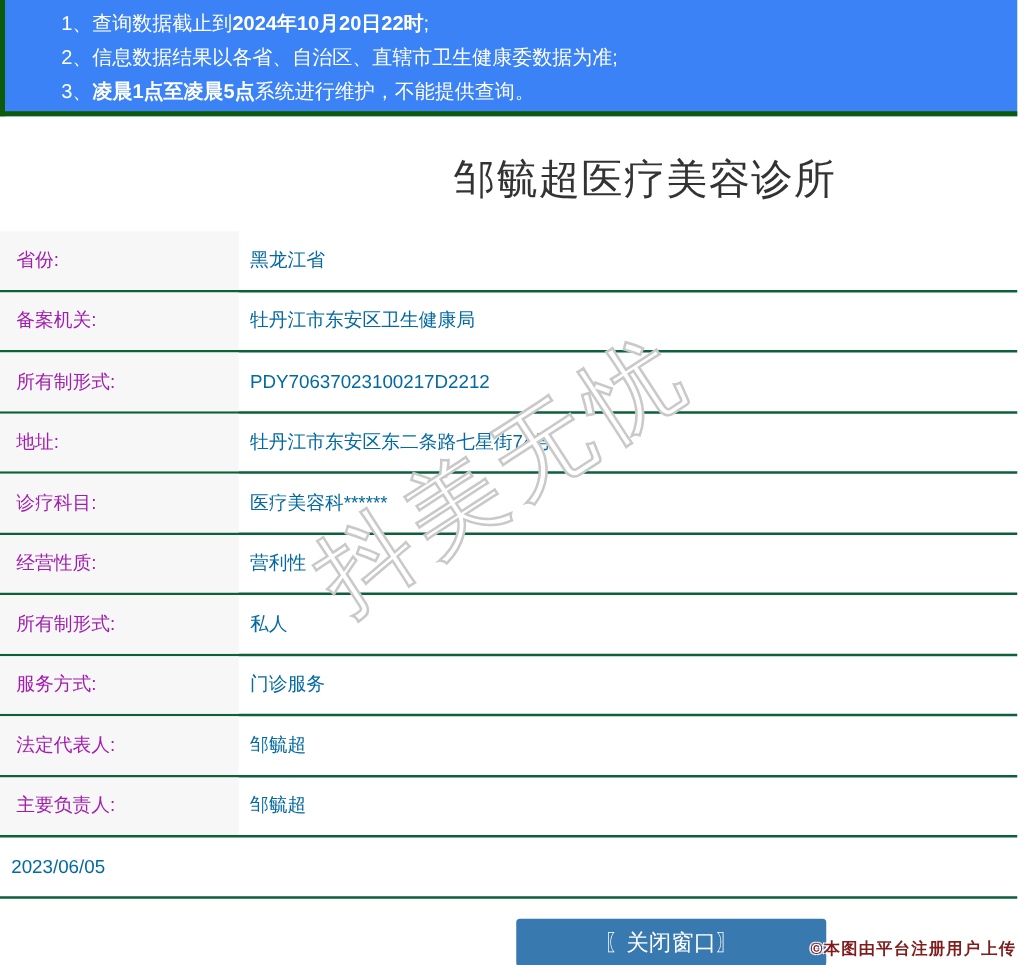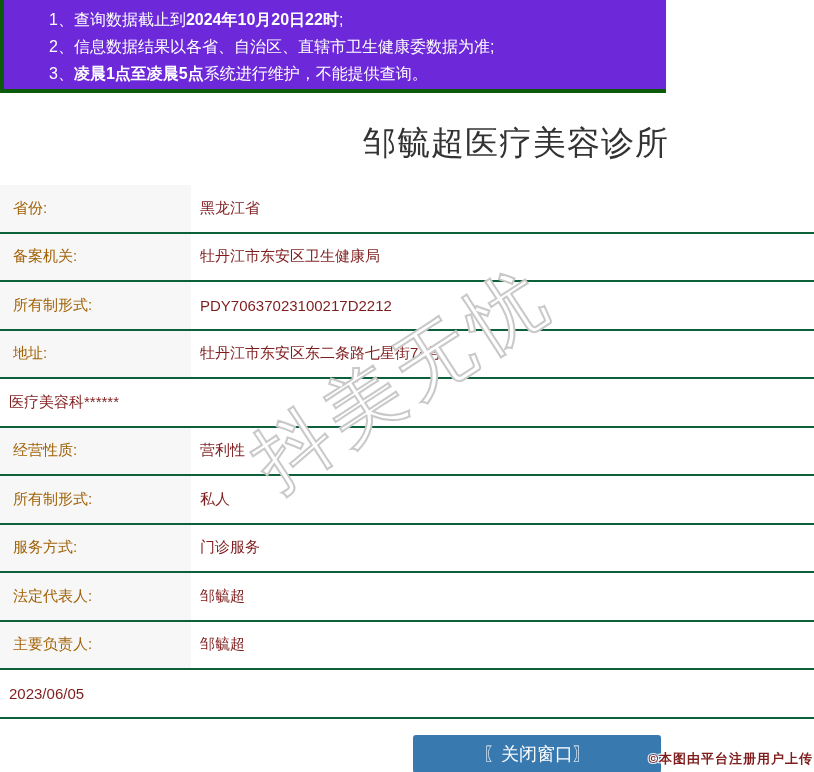--- a/index.html
+++ b/index.html
@@ -11,23 +11,23 @@
   body {
     width: 814px;
     height: 772px;
     position: relative;
     overflow: hidden;
   }
 
   
   .notice-banner {
     box-sizing: border-box;
-    width: 666px;
+    width: 814px;
     height: 93px;
-    background: #6d28d9;
+    background: #3b82f6;
     border-left: 4px solid #0B5B0B;
     border-bottom: 4px solid #0B5B0B;
     padding: 6px 0 0 45px;
     color: #ffffff;
   }
   .notice-line {
     font-size: 16px;
     line-height: 27px;
     white-space: nowrap;
   }
@@ -59,29 +59,29 @@
     align-items: stretch;
   }
   .label-cell {
     box-sizing: border-box;
     width: 191px;
     background: #F7F7F7;
     padding-left: 13px;
     display: flex;
     align-items: center;
     font-size: 15px;
-    color: #a16207;
+    color: #a21caf;
   }
   .value-cell {
     flex: 1;
     padding-left: 9px;
     display: flex;
     align-items: center;
     font-size: 15px;
-    color: #7f1d1d;
+    color: #0369a1;
   }
 
   
   .watermark {
     position: absolute;
     left: 403px;
     top: 380px;
     transform: translate(-50%, -50%) rotate(-33deg);
     font-size: 76px;
     letter-spacing: 8px;
@@ -153,20 +153,21 @@
     </div>
       <div class="row">
       <div class="label-cell">所有制形式:</div>
       <div class="value-cell">PDY70637023100217D2212</div>
     </div>
       <div class="row">
       <div class="label-cell">地址:</div>
       <div class="value-cell">牡丹江市东安区东二条路七星街74号</div>
     </div>
       <div class="row">
+      <div class="label-cell">诊疗科目:</div>
       <div class="value-cell">医疗美容科******</div>
     </div>
       <div class="row">
       <div class="label-cell">经营性质:</div>
       <div class="value-cell">营利性</div>
     </div>
       <div class="row">
       <div class="label-cell">所有制形式:</div>
       <div class="value-cell">私人</div>
     </div>

